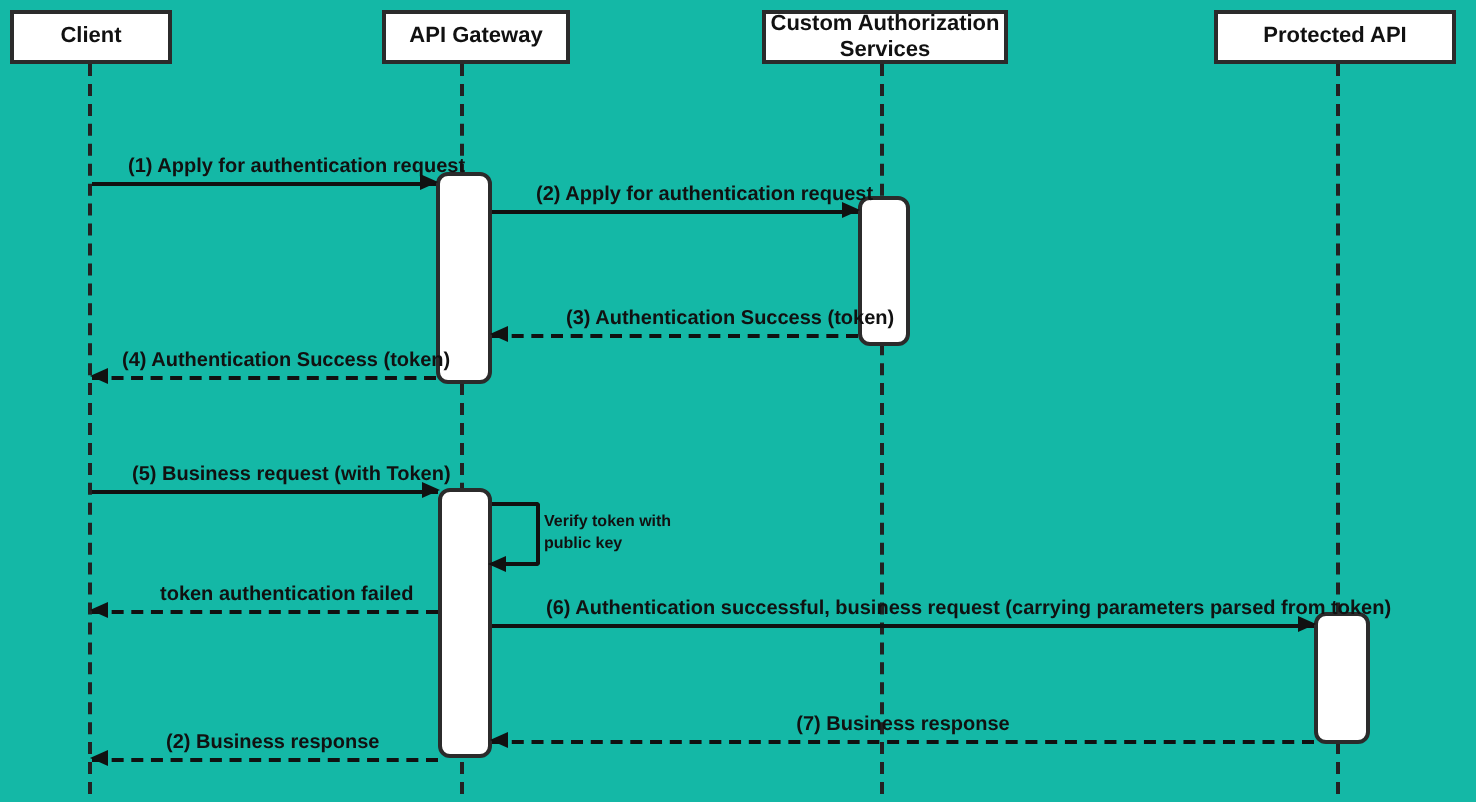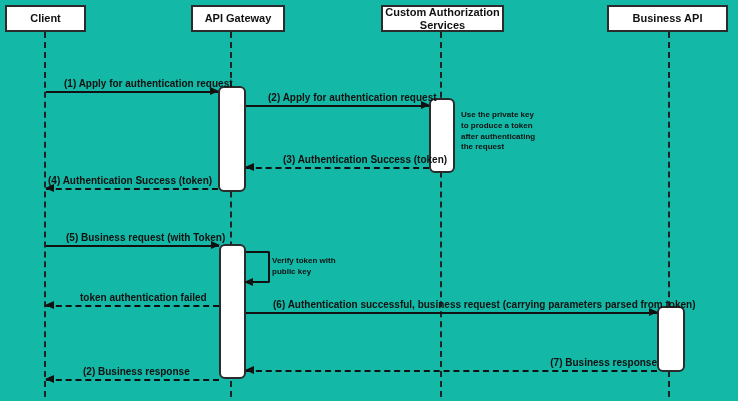--- a/index.html
+++ b/index.html
@@ -25,21 +25,21 @@
     border:2px solid #2b2b2b; border-radius:6px; z-index:2;
   }
   
   .msg { position:absolute; height:0; z-index:4; }
   .msg-line { position:absolute; left:0; right:0; top:-1px; border-top:2px solid #111111; }
   .msg.dashed .msg-line { border-top-style:dashed; }
   .msg-label {
     position:absolute; bottom:3px; white-space:nowrap;
     font-size:10px; font-weight:bold; color:#111111;
   }
-  .msg-label.center { left:0; right:0; text-align:right; }
+  .msg-label.center { left:0; right:0; text-align:center; }
   .arrow { position:absolute; width:0; height:0; top:-5px; }
   .arrow-right { right:-1px; border-left:9px solid #111111; border-top:4px solid transparent; border-bottom:4px solid transparent; }
   .arrow-left  { left:-1px;  border-right:9px solid #111111; border-top:4px solid transparent; border-bottom:4px solid transparent; }
   
   .self-loop {
     position:absolute; left:246px; top:251px; width:24px; height:32px;
     box-sizing:border-box; border:2px solid #111111; border-left:none;
     border-radius:0 2px 2px 0; z-index:4;
   }
   .self-loop .arrow { top:auto; bottom:-5px; left:-2px; }
@@ -66,21 +66,21 @@
   <div class="participant" style="left:5px; width:81px;">
     <span>Client</span>
   </div>
   <div class="participant" style="left:191px; width:94px;text-align:right;">
     <span>API Gateway</span>
   </div>
   <div class="participant" style="left:381px; width:123px;">
     <span>Custom Authorization Services</span>
   </div>
   <div class="participant" style="left:607px; width:121px;">
-    <span>Business API</span>
+    <span>Protected API</span>
   </div>
 
   <div class="activation" style="left:218px; top:86px;  width:28px; height:106px;"></div>
   <div class="activation" style="left:429px; top:98px;  width:26px; height:75px;"></div>
   <div class="activation" style="left:219px; top:244px; width:27px; height:135px;"></div>
   <div class="activation" style="left:657px; top:306px; width:28px; height:66px;"></div>
 
   <div class="msg solid" style="left:46px; top:92px; width:172px;">
     <span class="msg-label" style="left:18px;">(1) Apply for authentication request</span>
     <div class="msg-line"></div>
@@ -93,21 +93,21 @@
     <div class="arrow arrow-right"></div>
   </div>
 
   <div class="msg dashed" style="left:246px; top:168px; width:183px;">
     <span class="msg-label" style="left:37px;">(3) Authentication Success (token)</span>
     <div class="msg-line"></div>
     <div class="arrow arrow-left"></div>
   </div>
 
   <div class="msg dashed" style="left:46px; top:189px; width:172px;">
-    <span class="msg-label" style="left:2px;margin-top:32px;">(4) Authentication Success (token)</span>
+    <span class="msg-label" style="left:15px;margin-top:32px;">(4) Authentication Success (token)</span>
     <div class="msg-line"></div>
     <div class="arrow arrow-left"></div>
   </div>
 
   <div class="msg solid" style="left:46px; top:246px; width:173px;">
     <span class="msg-label" style="left:20px;">(5) Business request (with Token)</span>
     <div class="msg-line"></div>
     <div class="arrow arrow-right"></div>
   </div>
 
@@ -133,15 +133,14 @@
     <div class="msg-line"></div>
     <div class="arrow arrow-left"></div>
   </div>
 
   <div class="msg dashed" style="left:46px; top:380px; width:173px;">
     <span class="msg-label" style="left:37px;">(2) Business response</span>
     <div class="msg-line"></div>
     <div class="arrow arrow-left"></div>
   </div>
 
-  <div class="note">Use the private key to produce a token after authenticating the request</div>
 
 </div>
 
 </body></html>

